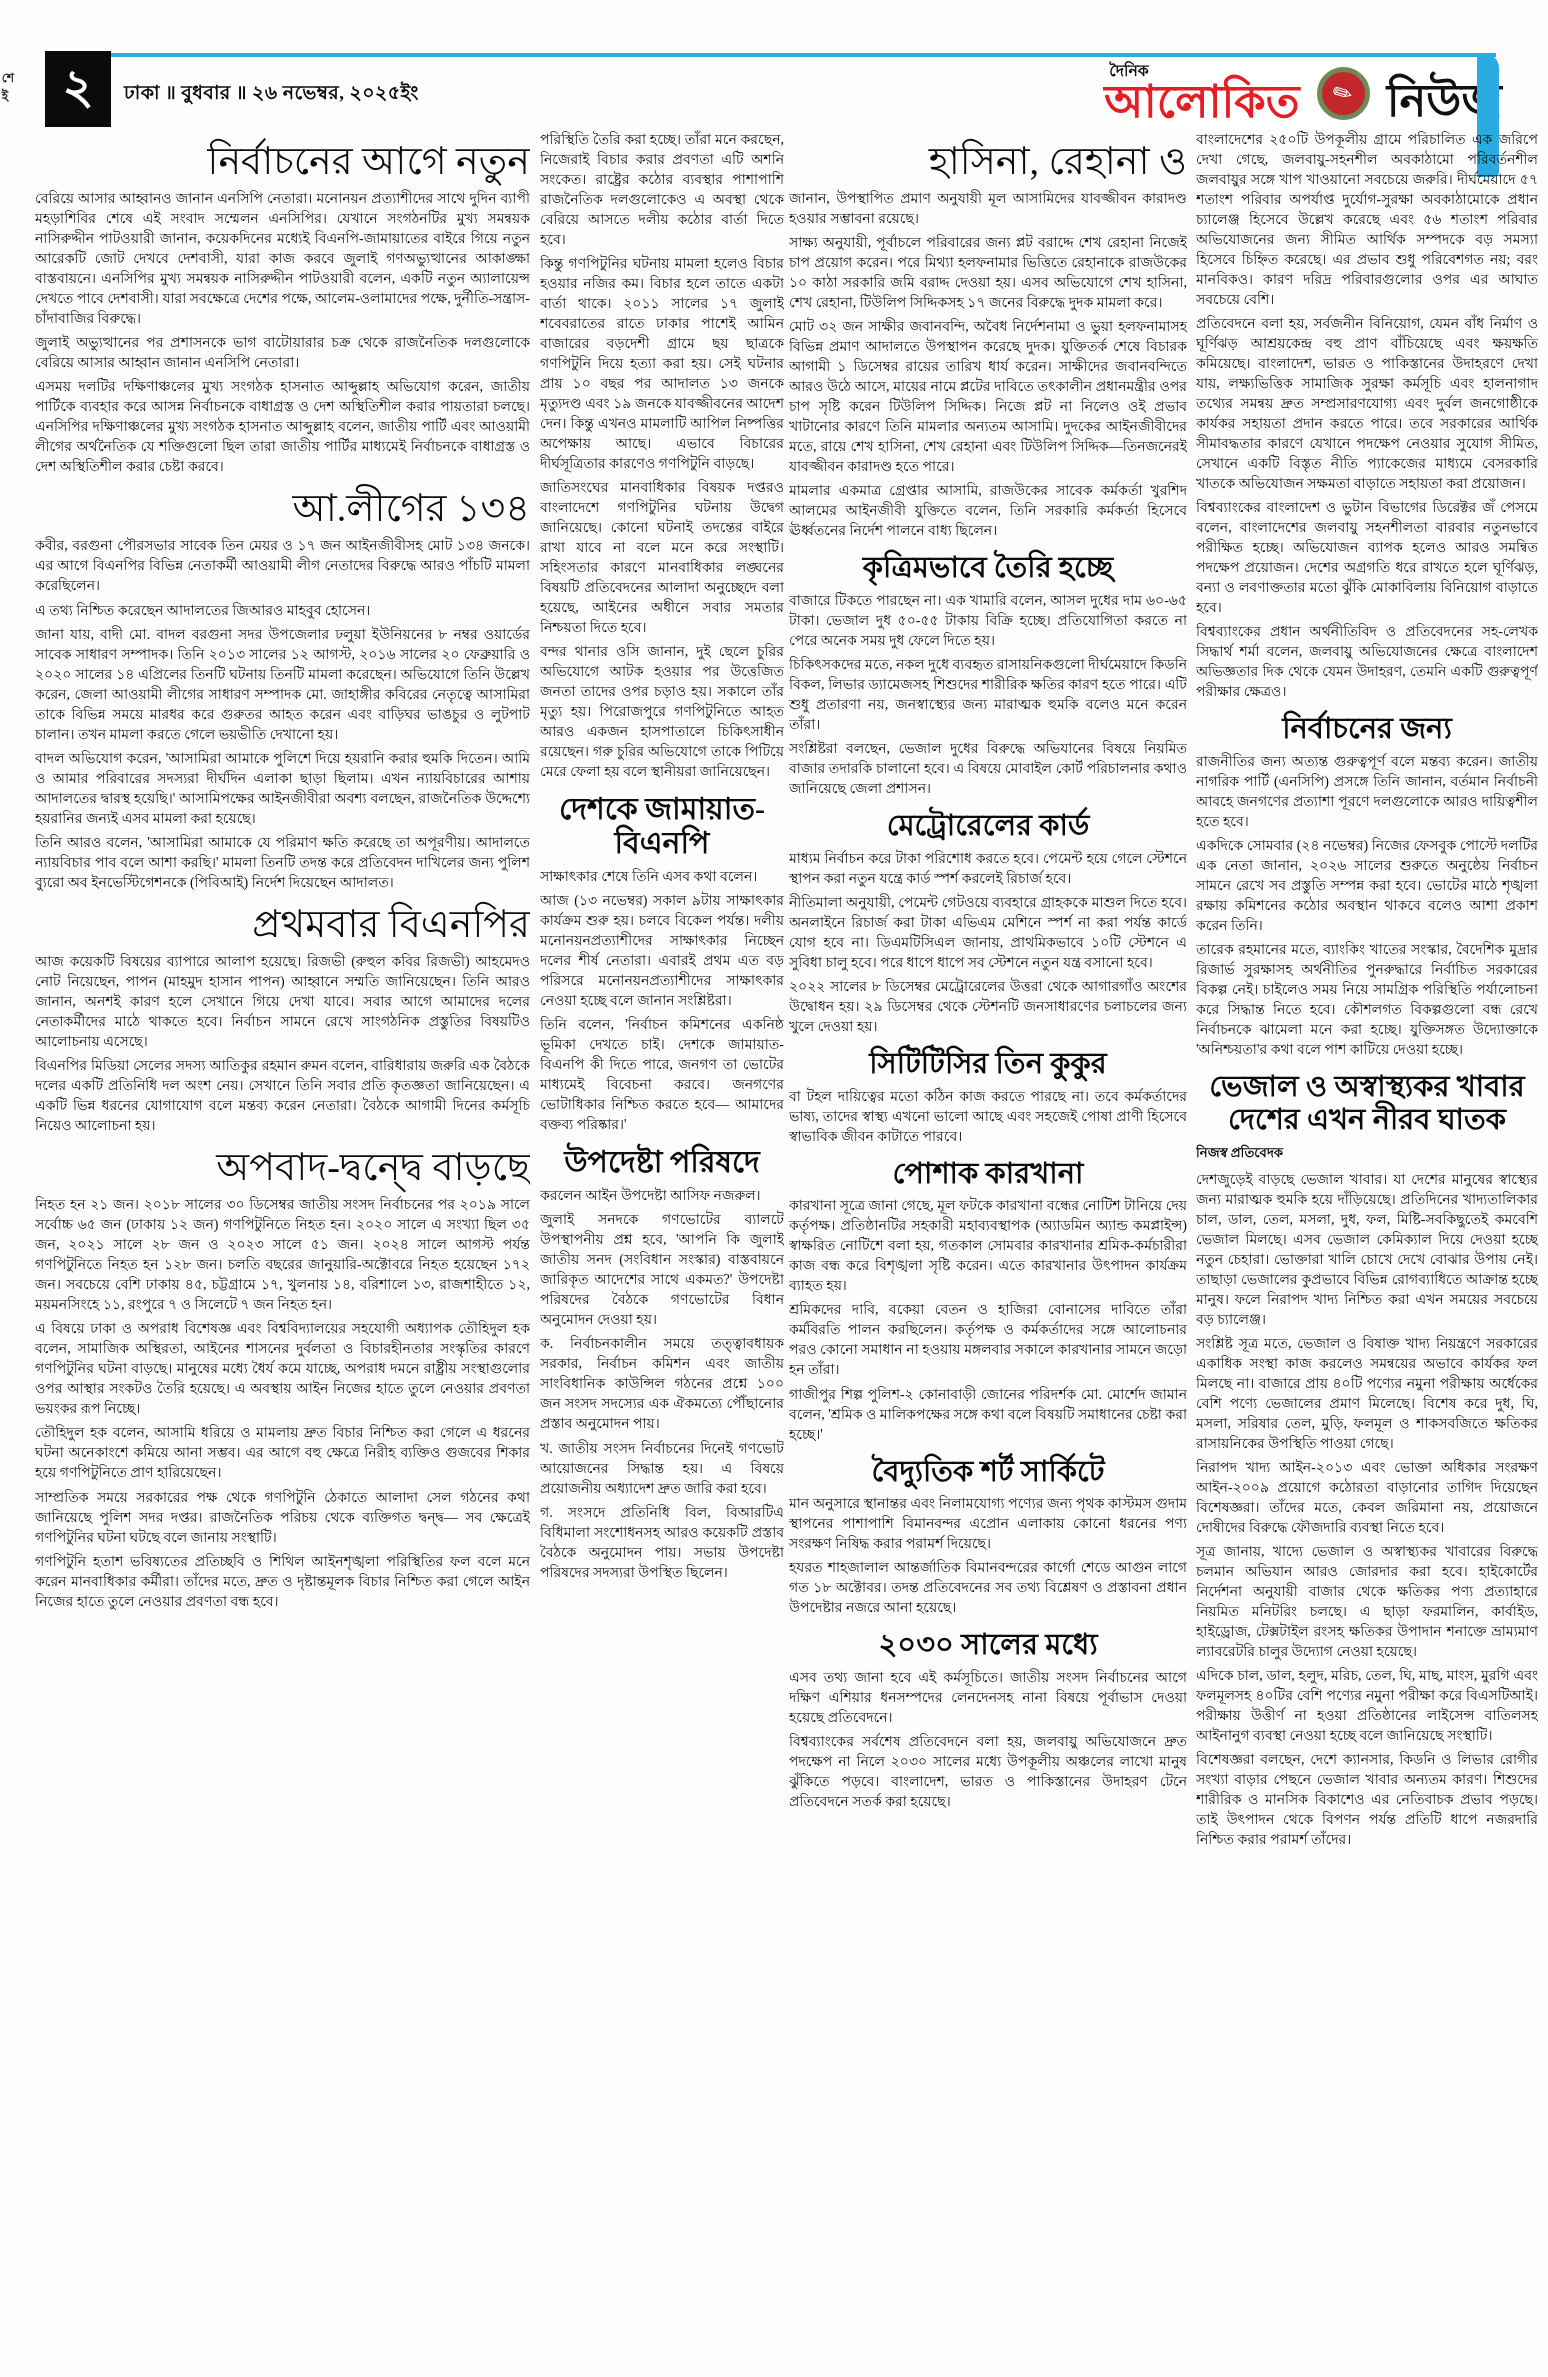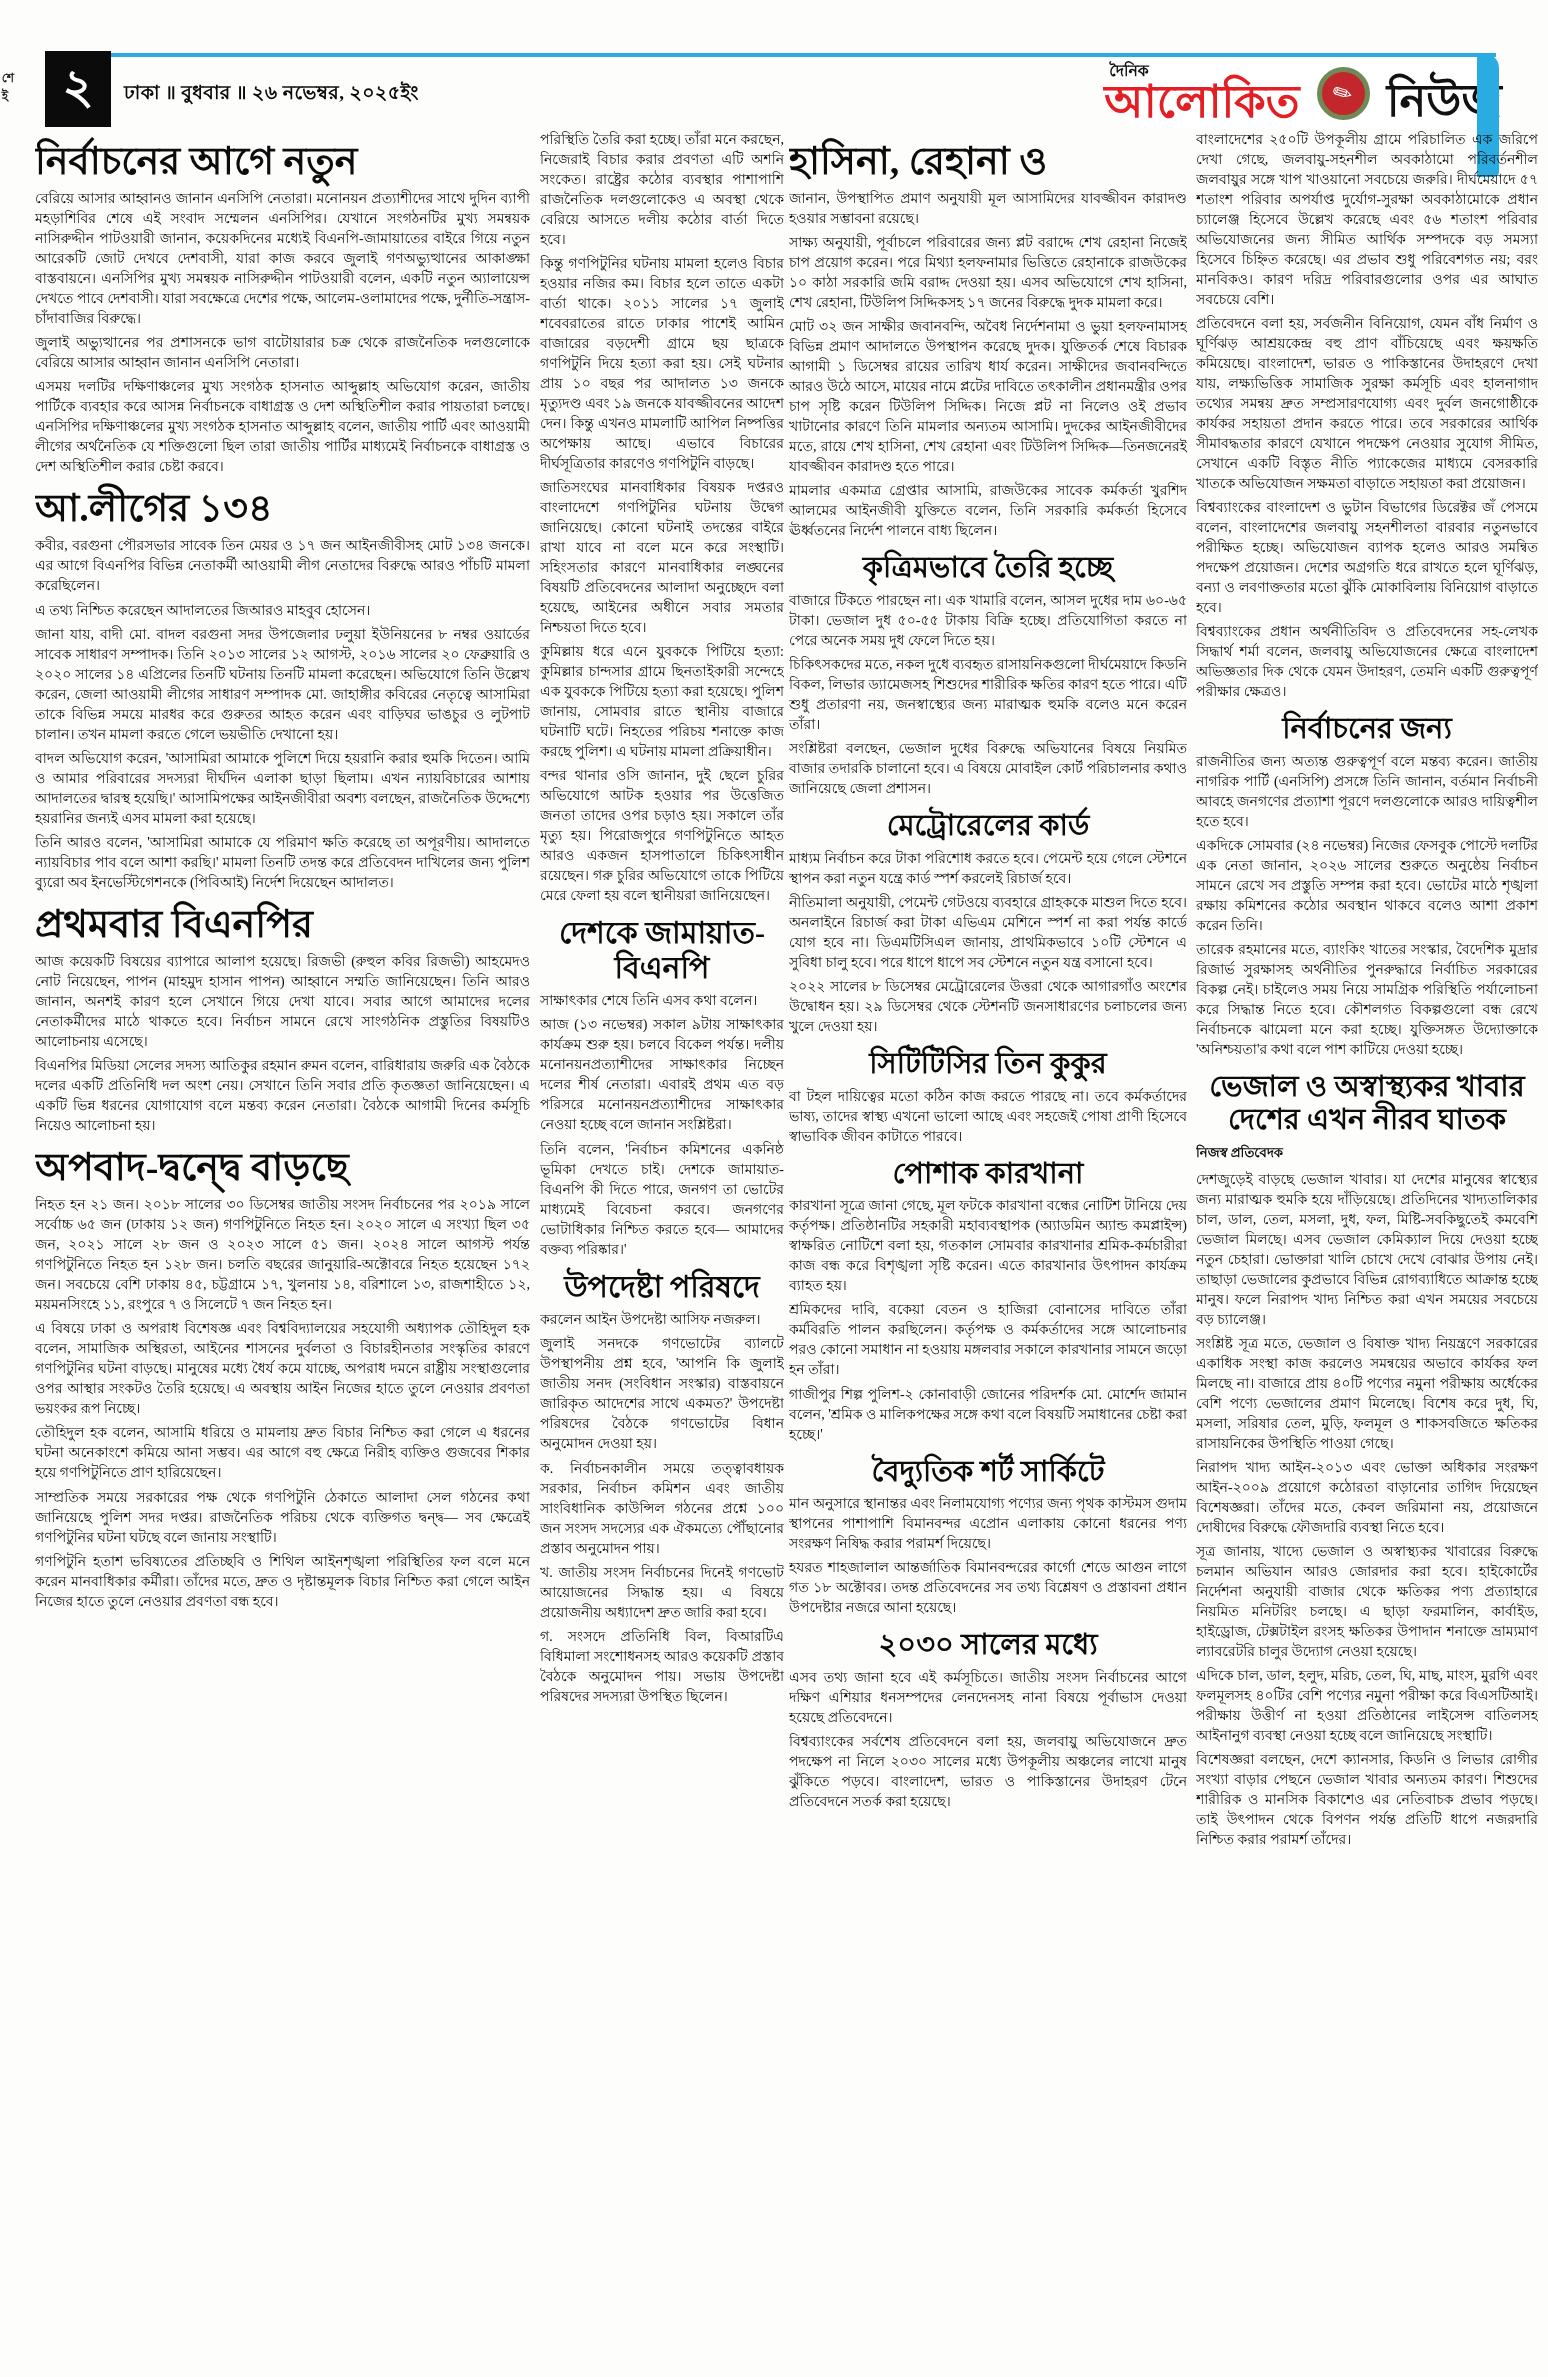--- a/index.html
+++ b/index.html
@@ -20,21 +20,21 @@
   .emblem{width:43px;height:43px;border-radius:50%;border:5px solid #6f8a56;background:#c1272d;
           display:flex;align-items:center;justify-content:center;flex:0 0 auto;}
   .emblem span{color:#fff;font-size:23px;transform:rotate(-28deg);line-height:1;}
   .blue-corner{position:absolute;left:1477px;top:53px;width:21.5px;height:124px;border-radius:0 15px 5px 0;}
   .region{position:absolute;top:130px;height:2235px;overflow:hidden;}
   #region-left{left:35px;width:495px;}
   #region-col3{left:540px;width:244px;}
   #region-middle{left:789px;width:398px;}
   #region-right{left:1196px;width:342px;}
   .para{font-size:14px;line-height:20px;text-align:justify;margin:0 0 4.1px;word-break:break-word;}
-  .headline-xl{font-size:38px;font-weight:bold;text-align:left;line-height:1.12;margin:10px 0 6.6px;}
+  .headline-xl{font-size:38px;font-weight:normal;text-align:right;line-height:1.12;margin:10px 0 6.6px;}
   .headline-lg{font-size:29px;font-weight:bold;text-align:center;line-height:1.14;margin:10px 0 6.6px;}
   .headline-md{font-size:30px;font-weight:bold;text-align:center;line-height:1.14;margin:10px 0 6.6px;}
   .byline{font-size:13.2px;font-weight:bold;margin:0 0 5px;}
 </style>
 </head>
 <body>
 
 <div class="page">
   <div class="edge-text">শে ই</div>
   <div class="blue-line" style="background: rgb(42, 171, 226);"></div>
@@ -72,21 +72,20 @@
       <div class="para">নিহত হন ২১ জন। ২০১৮ সালের ৩০ ডিসেম্বর জাতীয় সংসদ নির্বাচনের পর ২০১৯ সালে সর্বোচ্চ ৬৫ জন (ঢাকায় ১২ জন) গণপিটুনিতে নিহত হন। ২০২০ সালে এ সংখ্যা ছিল ৩৫ জন, ২০২১ সালে ২৮ জন ও ২০২৩ সালে ৫১ জন। ২০২৪ সালে আগস্ট পর্যন্ত গণপিটুনিতে নিহত হন ১২৮ জন। চলতি বছরের জানুয়ারি-অক্টোবরে নিহত হয়েছেন ১৭২ জন। সবচেয়ে বেশি ঢাকায় ৪৫, চট্টগ্রামে ১৭, খুলনায় ১৪, বরিশালে ১৩, রাজশাহীতে ১২, ময়মনসিংহে ১১, রংপুরে ৭ ও সিলেটে ৭ জন নিহত হন।</div>
       <div class="para">এ বিষয়ে ঢাকা ও অপরাধ বিশেষজ্ঞ এবং বিশ্ববিদ্যালয়ের সহযোগী অধ্যাপক তৌহিদুল হক বলেন, সামাজিক অস্থিরতা, আইনের শাসনের দুর্বলতা ও বিচারহীনতার সংস্কৃতির কারণে গণপিটুনির ঘটনা বাড়ছে। মানুষের মধ্যে ধৈর্য কমে যাচ্ছে, অপরাধ দমনে রাষ্ট্রীয় সংস্থাগুলোর ওপর আস্থার সংকটও তৈরি হয়েছে। এ অবস্থায় আইন নিজের হাতে তুলে নেওয়ার প্রবণতা ভয়ংকর রূপ নিচ্ছে।</div>
       <div class="para">তৌহিদুল হক বলেন, আসামি ধরিয়ে ও মামলায় দ্রুত বিচার নিশ্চিত করা গেলে এ ধরনের ঘটনা অনেকাংশে কমিয়ে আনা সম্ভব। এর আগে বহু ক্ষেত্রে নিরীহ ব্যক্তিও গুজবের শিকার হয়ে গণপিটুনিতে প্রাণ হারিয়েছেন।</div>
       <div class="para">সাম্প্রতিক সময়ে সরকারের পক্ষ থেকে গণপিটুনি ঠেকাতে আলাদা সেল গঠনের কথা জানিয়েছে পুলিশ সদর দপ্তর। রাজনৈতিক পরিচয় থেকে ব্যক্তিগত দ্বন্দ্ব— সব ক্ষেত্রেই গণপিটুনির ঘটনা ঘটছে বলে জানায় সংস্থাটি।</div>
       <div class="para">গণপিটুনি হতাশ ভবিষ্যতের প্রতিচ্ছবি ও শিথিল আইনশৃঙ্খলা পরিস্থিতির ফল বলে মনে করেন মানবাধিকার কর্মীরা। তাঁদের মতে, দ্রুত ও দৃষ্টান্তমূলক বিচার নিশ্চিত করা গেলে আইন নিজের হাতে তুলে নেওয়ার প্রবণতা বন্ধ হবে।</div>
     </div>
   <div id="region-col3" class="region">
       <div class="para">পরিস্থিতি তৈরি করা হচ্ছে। তাঁরা মনে করছেন, নিজেরাই বিচার করার প্রবণতা এটি অশনি সংকেত। রাষ্ট্রের কঠোর ব্যবস্থার পাশাপাশি রাজনৈতিক দলগুলোকেও এ অবস্থা থেকে বেরিয়ে আসতে দলীয় কঠোর বার্তা দিতে হবে।</div>
       <div class="para">কিন্তু গণপিটুনির ঘটনায় মামলা হলেও বিচার হওয়ার নজির কম। বিচার হলে তাতে একটা বার্তা থাকে। ২০১১ সালের ১৭ জুলাই শবেবরাতের রাতে ঢাকার পাশেই আমিন বাজারের বড়দেশী গ্রামে ছয় ছাত্রকে গণপিটুনি দিয়ে হত্যা করা হয়। সেই ঘটনার প্রায় ১০ বছর পর আদালত ১৩ জনকে মৃত্যুদণ্ড এবং ১৯ জনকে যাবজ্জীবনের আদেশ দেন। কিন্তু এখনও মামলাটি আপিল নিষ্পত্তির অপেক্ষায় আছে। এভাবে বিচারের দীর্ঘসূত্রিতার কারণেও গণপিটুনি বাড়ছে।</div>
       <div class="para">জাতিসংঘের মানবাধিকার বিষয়ক দপ্তরও বাংলাদেশে গণপিটুনির ঘটনায় উদ্বেগ জানিয়েছে। কোনো ঘটনাই তদন্তের বাইরে রাখা যাবে না বলে মনে করে সংস্থাটি। সহিংসতার কারণে মানবাধিকার লঙ্ঘনের বিষয়টি প্রতিবেদনের আলাদা অনুচ্ছেদে বলা হয়েছে, আইনের অধীনে সবার সমতার নিশ্চয়তা দিতে হবে।</div>
-      <div class="para">কুমিল্লায় ধরে এনে যুবককে পিটিয়ে হত্যা: কুমিল্লার চান্দসার গ্রামে ছিনতাইকারী সন্দেহে এক যুবককে পিটিয়ে হত্যা করা হয়েছে। পুলিশ জানায়, সোমবার রাতে স্থানীয় বাজারে ঘটনাটি ঘটে। নিহতের পরিচয় শনাক্তে কাজ করছে পুলিশ। এ ঘটনায় মামলা প্রক্রিয়াধীন।</div>
       <div class="para">বন্দর থানার ওসি জানান, দুই ছেলে চুরির অভিযোগে আটক হওয়ার পর উত্তেজিত জনতা তাদের ওপর চড়াও হয়। সকালে তাঁর মৃত্যু হয়। পিরোজপুরে গণপিটুনিতে আহত আরও একজন হাসপাতালে চিকিৎসাধীন রয়েছেন। গরু চুরির অভিযোগে তাকে পিটিয়ে মেরে ফেলা হয় বলে স্থানীয়রা জানিয়েছেন।</div>
       <div class="headline-md">দেশকে জামায়াত-বিএনপি</div>
       <div class="para">সাক্ষাৎকার শেষে তিনি এসব কথা বলেন।</div>
       <div class="para">আজ (১৩ নভেম্বর) সকাল ৯টায় সাক্ষাৎকার কার্যক্রম শুরু হয়। চলবে বিকেল পর্যন্ত। দলীয় মনোনয়নপ্রত্যাশীদের সাক্ষাৎকার নিচ্ছেন দলের শীর্ষ নেতারা। এবারই প্রথম এত বড় পরিসরে মনোনয়নপ্রত্যাশীদের সাক্ষাৎকার নেওয়া হচ্ছে বলে জানান সংশ্লিষ্টরা।</div>
       <div class="para">তিনি বলেন, 'নির্বাচন কমিশনের একনিষ্ঠ ভূমিকা দেখতে চাই। দেশকে জামায়াত-বিএনপি কী দিতে পারে, জনগণ তা ভোটের মাধ্যমেই বিবেচনা করবে। জনগণের ভোটাধিকার নিশ্চিত করতে হবে— আমাদের বক্তব্য পরিষ্কার।'</div>
       <div class="headline-md">উপদেষ্টা পরিষদে</div>
       <div class="para">করলেন আইন উপদেষ্টা আসিফ নজরুল।</div>
       <div class="para">জুলাই সনদকে গণভোটের ব্যালটে উপস্থাপনীয় প্রশ্ন হবে, 'আপনি কি জুলাই জাতীয় সনদ (সংবিধান সংস্কার) বাস্তবায়নে জারিকৃত আদেশের সাথে একমত?' উপদেষ্টা পরিষদের বৈঠকে গণভোটের বিধান অনুমোদন দেওয়া হয়।</div>
       <div class="para">ক. নির্বাচনকালীন সময়ে তত্ত্বাবধায়ক সরকার, নির্বাচন কমিশন এবং জাতীয় সাংবিধানিক কাউন্সিল গঠনের প্রশ্নে ১০০ জন সংসদ সদস্যের এক ঐকমত্যে পৌঁছানোর প্রস্তাব অনুমোদন পায়।</div>
       <div class="para">খ. জাতীয় সংসদ নির্বাচনের দিনেই গণভোট আয়োজনের সিদ্ধান্ত হয়। এ বিষয়ে প্রয়োজনীয় অধ্যাদেশ দ্রুত জারি করা হবে।</div>

